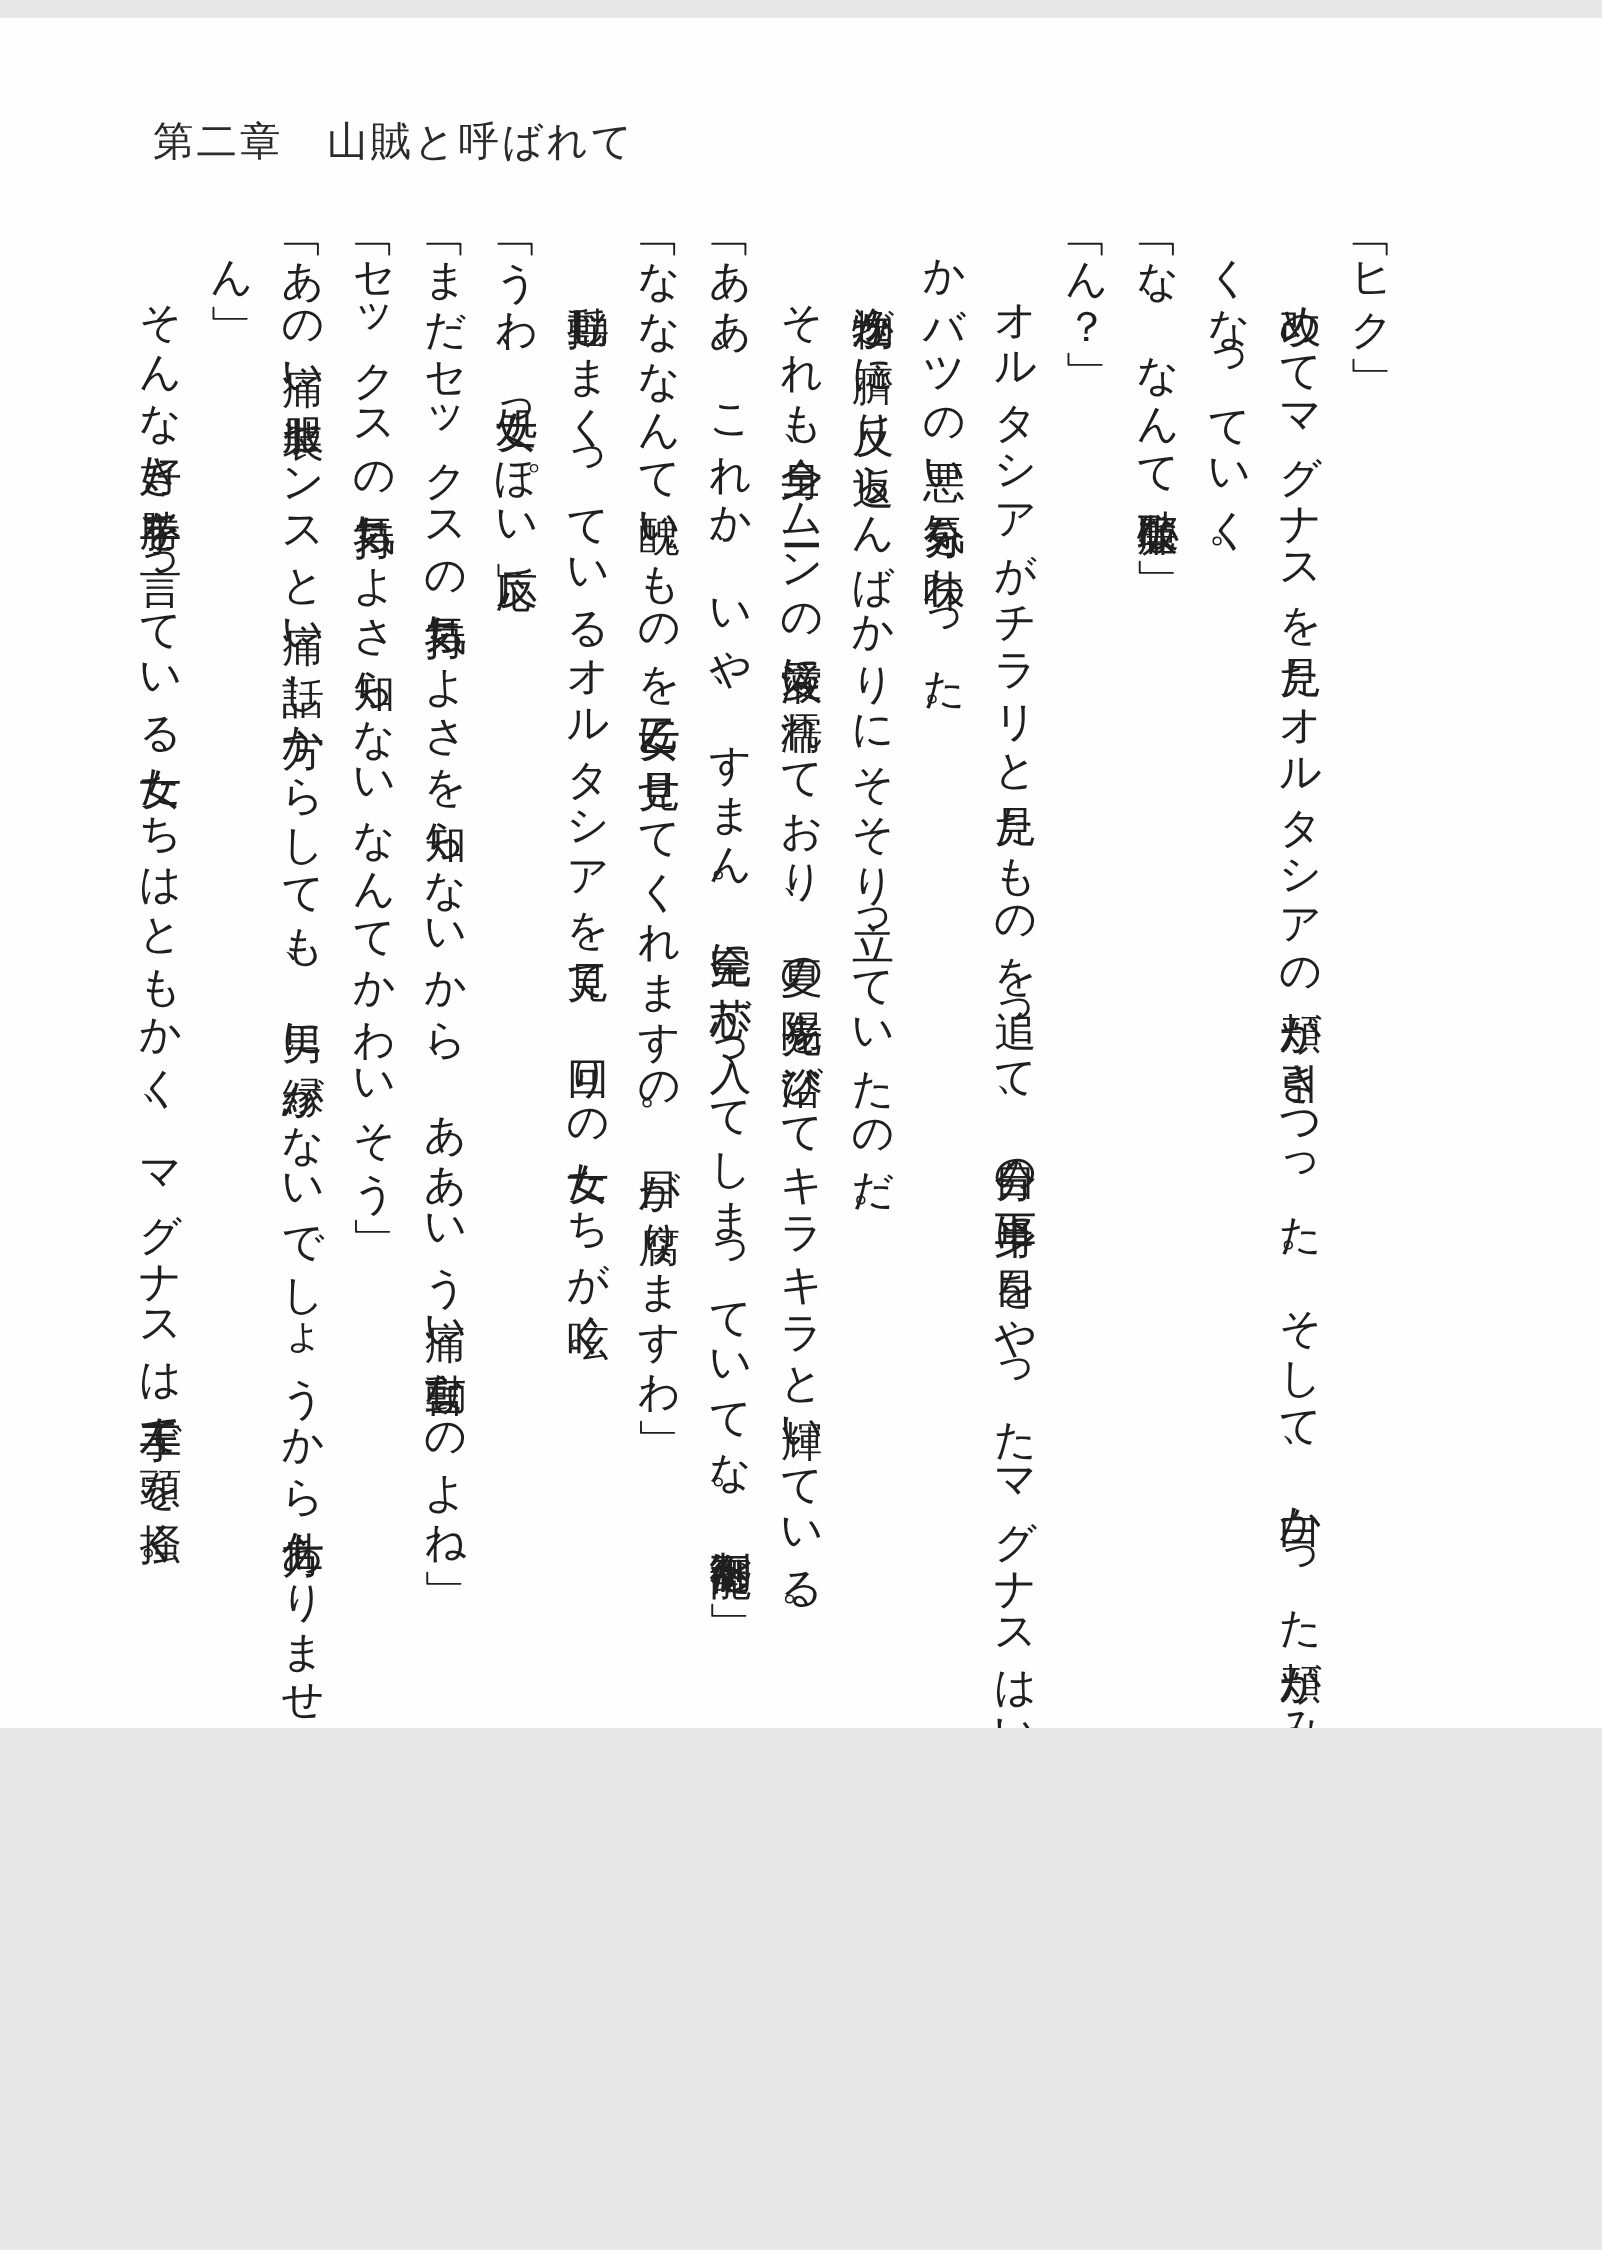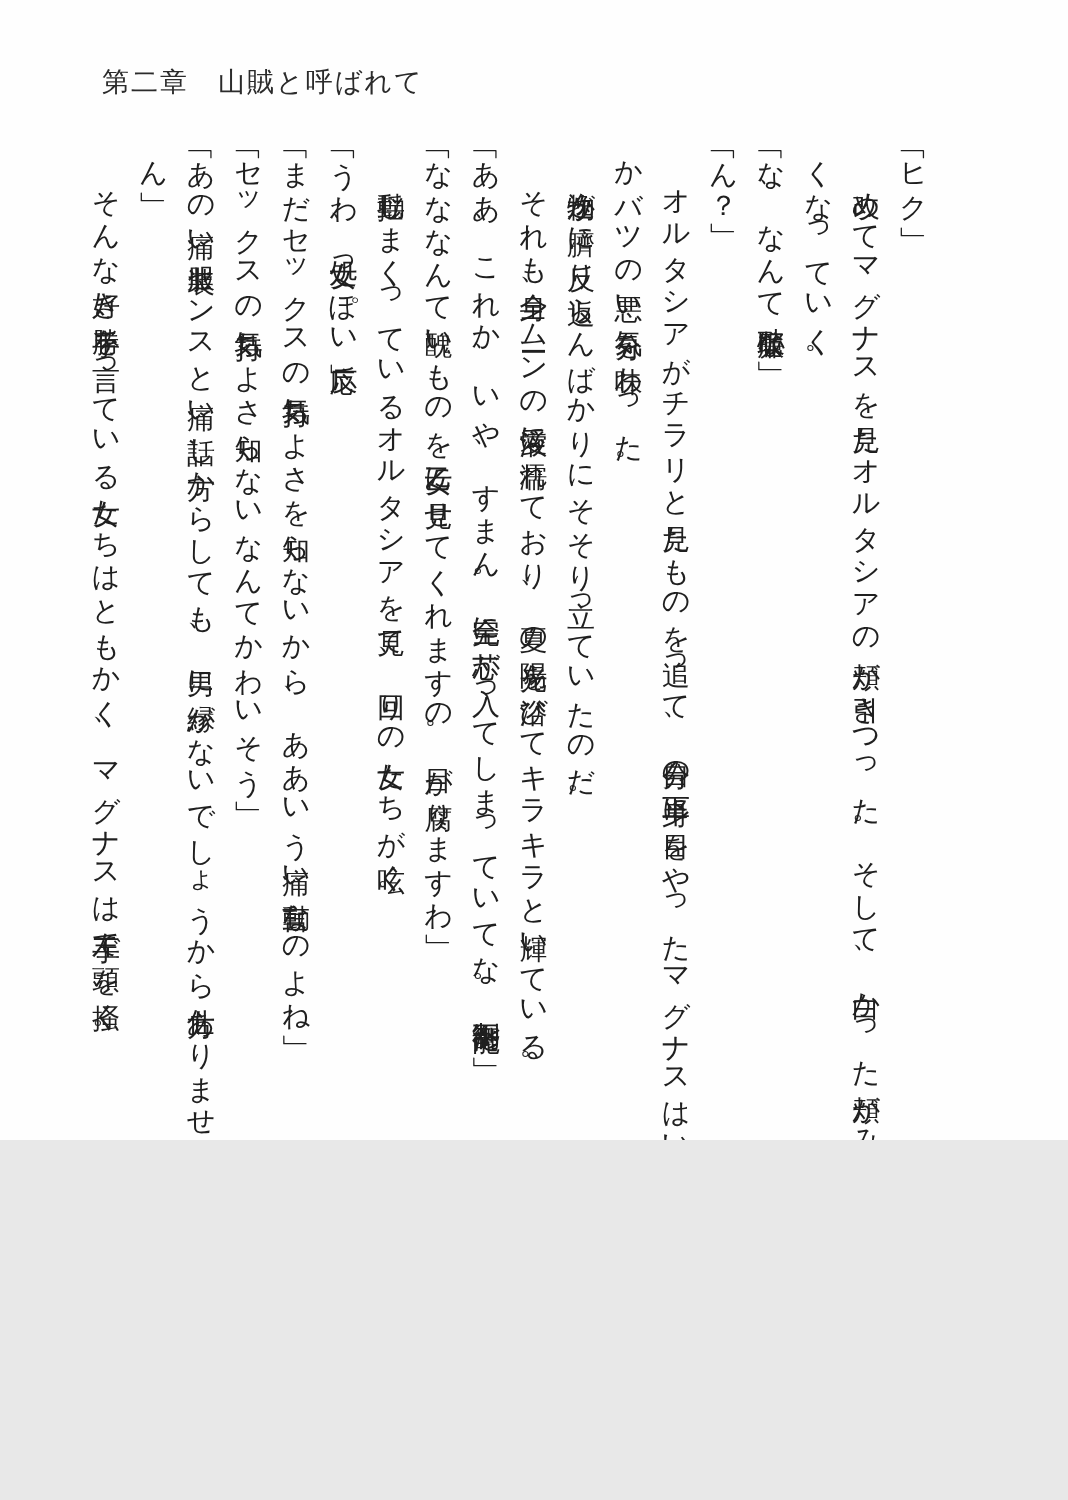--- a/index.html
+++ b/index.html
@@ -4,21 +4,21 @@
 <style>
   html, body {
     margin: 0;
     padding: 0;
     background: #e8e8e8;
   }
   .page {
     position: relative;
     width: 1068px;
     height: 1140px;
-    margin: 0 auto;
+    margin: 12px auto;
     background: #fefefe;
     overflow: hidden;
     font-family: "Liberation Serif", "DejaVu Serif", serif;
   }
   .chapter-header {
     position: absolute;
     left: 102px;
     top: 64px;
     font-size: 27px;
     letter-spacing: 2px;

